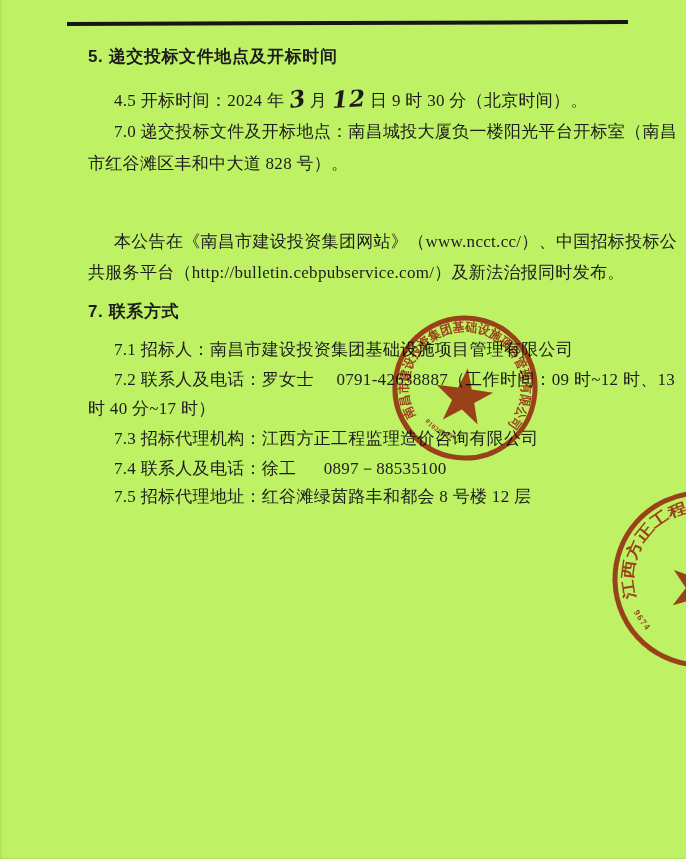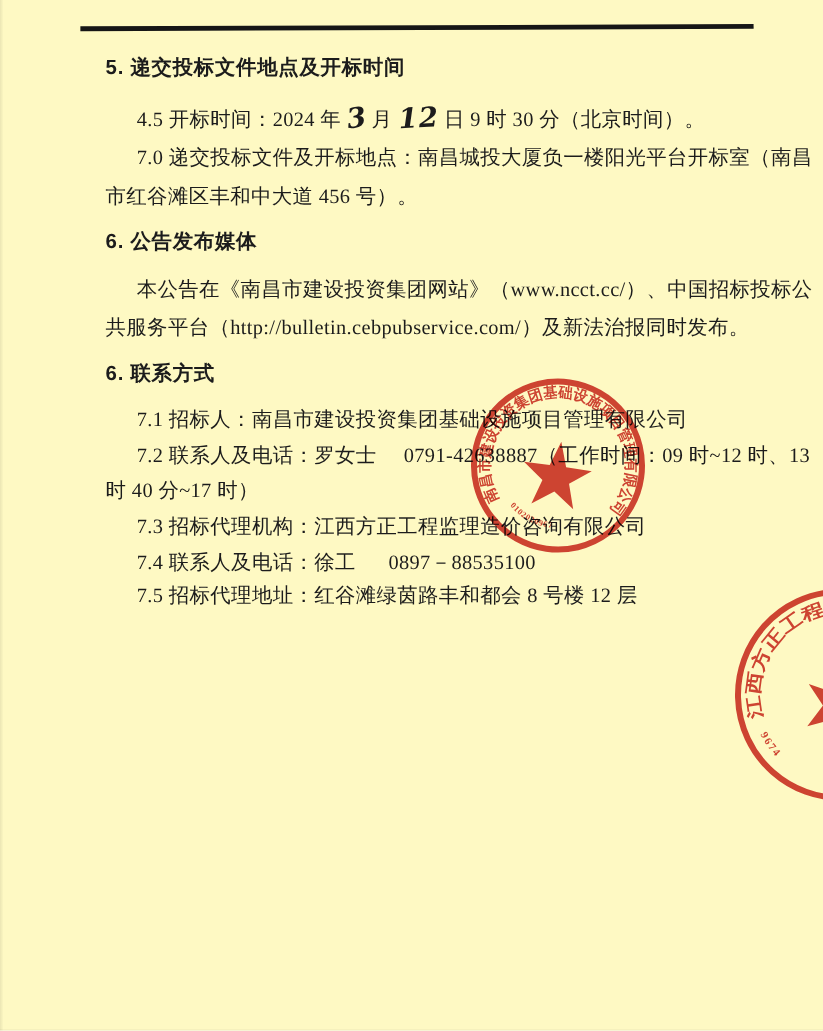--- a/index.html
+++ b/index.html
@@ -1,18 +1,18 @@
 <!DOCTYPE html>
 <html><head>
 <meta charset="utf-8">
 <style>
   html,body{margin:0;padding:0;background:#ffffff;}
   .page{
     position:relative;width:686px;height:859px;overflow:hidden;
-    background:#fef9c3;color:#1c1c1c;
+    background:#bef264;color:#1c1c1c;
     font-family:"Liberation Serif","DejaVu Serif",serif;
   }
   .edge-left{position:absolute;left:0;top:0;width:3px;height:100%;
     background:linear-gradient(90deg,rgba(0,0,0,.08),rgba(0,0,0,0));}
   .edge-bottom{position:absolute;left:0;bottom:0;width:100%;height:2px;
     background:linear-gradient(0deg,rgba(0,0,0,.07),rgba(0,0,0,0));}
   .rule{position:absolute;left:67px;top:21px;width:561px;height:4px;
     background:#161616;transform:rotate(-0.2deg);}
   .line{position:absolute;white-space:pre;font-size:17px;letter-spacing:.3px;line-height:22px;}
   .heading{font-family:"Liberation Sans","DejaVu Sans",sans-serif;font-weight:700;
@@ -30,27 +30,26 @@
 <div class="page">
   <div class="edge-left"></div>
   <div class="edge-bottom"></div>
   <div class="rule"></div>
 
   <div class="line heading" style="left:88px;top:46px">5. 递交投标文件地点及开标时间</div>
 
   <div class="line" style="left:114px;top:89px"><span>4.5 开标时间：2024 年 </span><span class="hand hand-month">3</span><span> 月 </span><span class="hand hand-day">12</span><span> 日 9 时 30 分（北京时间）。</span></div>
 
   <div class="line" style="left:114px;top:121px">7.0 递交投标文件及开标地点：南昌城投大厦负一楼阳光平台开标室（南昌</div>
-  <div class="line" style="left:88px;top:153px">市红谷滩区丰和中大道 456 号）。</div>
+  <div class="line" style="left:88px;top:153px">市红谷滩区丰和中大道 828 号）。</div>
 
-  <div class="line heading" style="left:88px;top:191px">6. 公告发布媒体</div>
   <div class="line" style="left:114px;top:231px">本公告在《南昌市建设投资集团网站》（www.ncct.cc/）、中国招标投标公</div>
   <div class="line" style="left:88px;top:262px">共服务平台（http://bulletin.cebpubservice.com/）及新法治报同时发布。</div>
 
-  <div class="line heading" style="left:88px;top:301px">6. 联系方式</div>
+  <div class="line heading" style="left:88px;top:301px">7. 联系方式</div>
   <div class="line" style="left:114px;top:339px">7.1 招标人：南昌市建设投资集团基础设施项目管理有限公司</div>
   <div class="line" style="left:114px;top:369px">7.2 联系人及电话：罗女士     0791-42638887（工作时间：09 时~12 时、13</div>
   <div class="line" style="left:88px;top:398px">时 40 分~17 时）</div>
   <div class="line" style="left:114px;top:428px">7.3 招标代理机构：江西方正工程监理造价咨询有限公司</div>
   <div class="line" style="left:114px;top:458px">7.4 联系人及电话：徐工      0897－88535100</div>
   <div class="line" style="left:114px;top:486px">7.5 招标代理地址：红谷滩绿茵路丰和都会 8 号楼 12 层</div>
 
   <svg class="stamp" style="left:380px;top:303px" width="170" height="170" viewBox="-85 -85 170 170">
     <g transform="rotate(8)">
       <circle cx="0" cy="0" r="70" fill="none" stroke="#c9302b" stroke-width="5"></circle>

